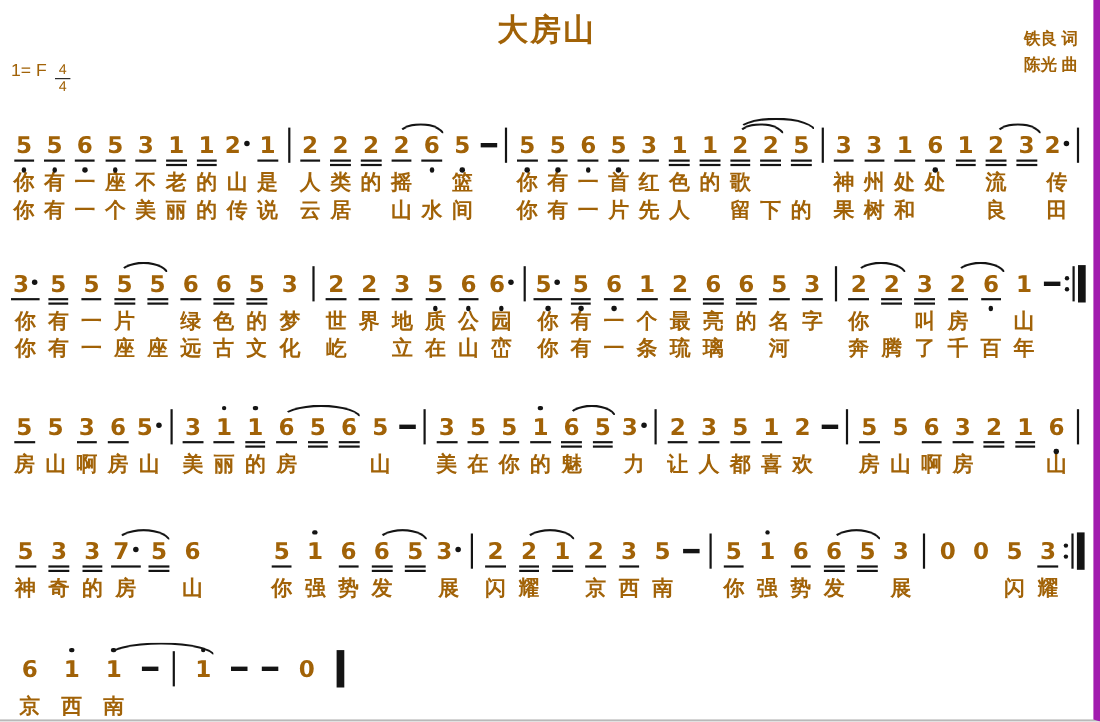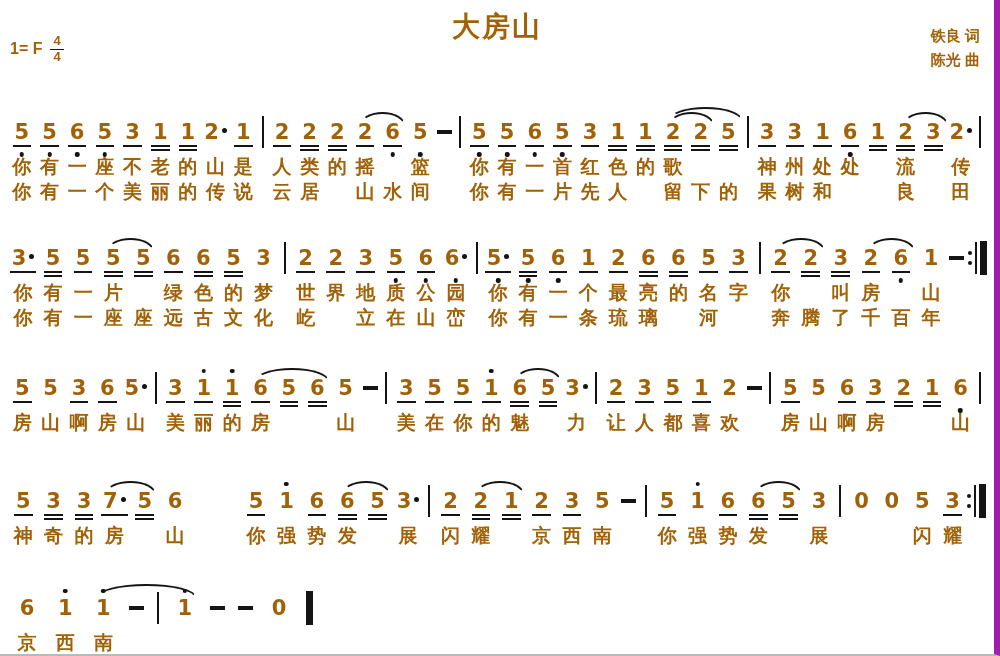--- a/index.html
+++ b/index.html
@@ -22,23 +22,23 @@
     font-size:28px;
     font-weight:700;
     padding-top:8px;
     letter-spacing:2px;
   }
   .credits{
     position:absolute;right:14px;top:24px;
     font-size:15px;font-weight:600;text-align:left;line-height:1.6;
   }
   .keysig{
-    position:absolute;left:10px;top:34px;
-    display:flex;align-items:center;
-    font-size:16px;font-weight:700;
+    position:absolute;left:10px;top:56px;
+    display:flex;align-items:flex-start;
+    font-size:16px;font-weight:400;
   }
   .frac{display:inline-flex;flex-direction:column;align-items:center;margin-left:8px;font-size:13px;line-height:1.15;}
   .frac .num{border-bottom:1.5px solid #141414;padding:0 3px;}
   .frac .den{padding:0 3px;}
   
   .score{padding:0 8px;}
   .system{position:relative;}
   .system:nth-child(1){margin-top:10px;}
   .system:nth-child(2){margin-top:32px;}
   .system:nth-child(3){margin-top:36px;}

